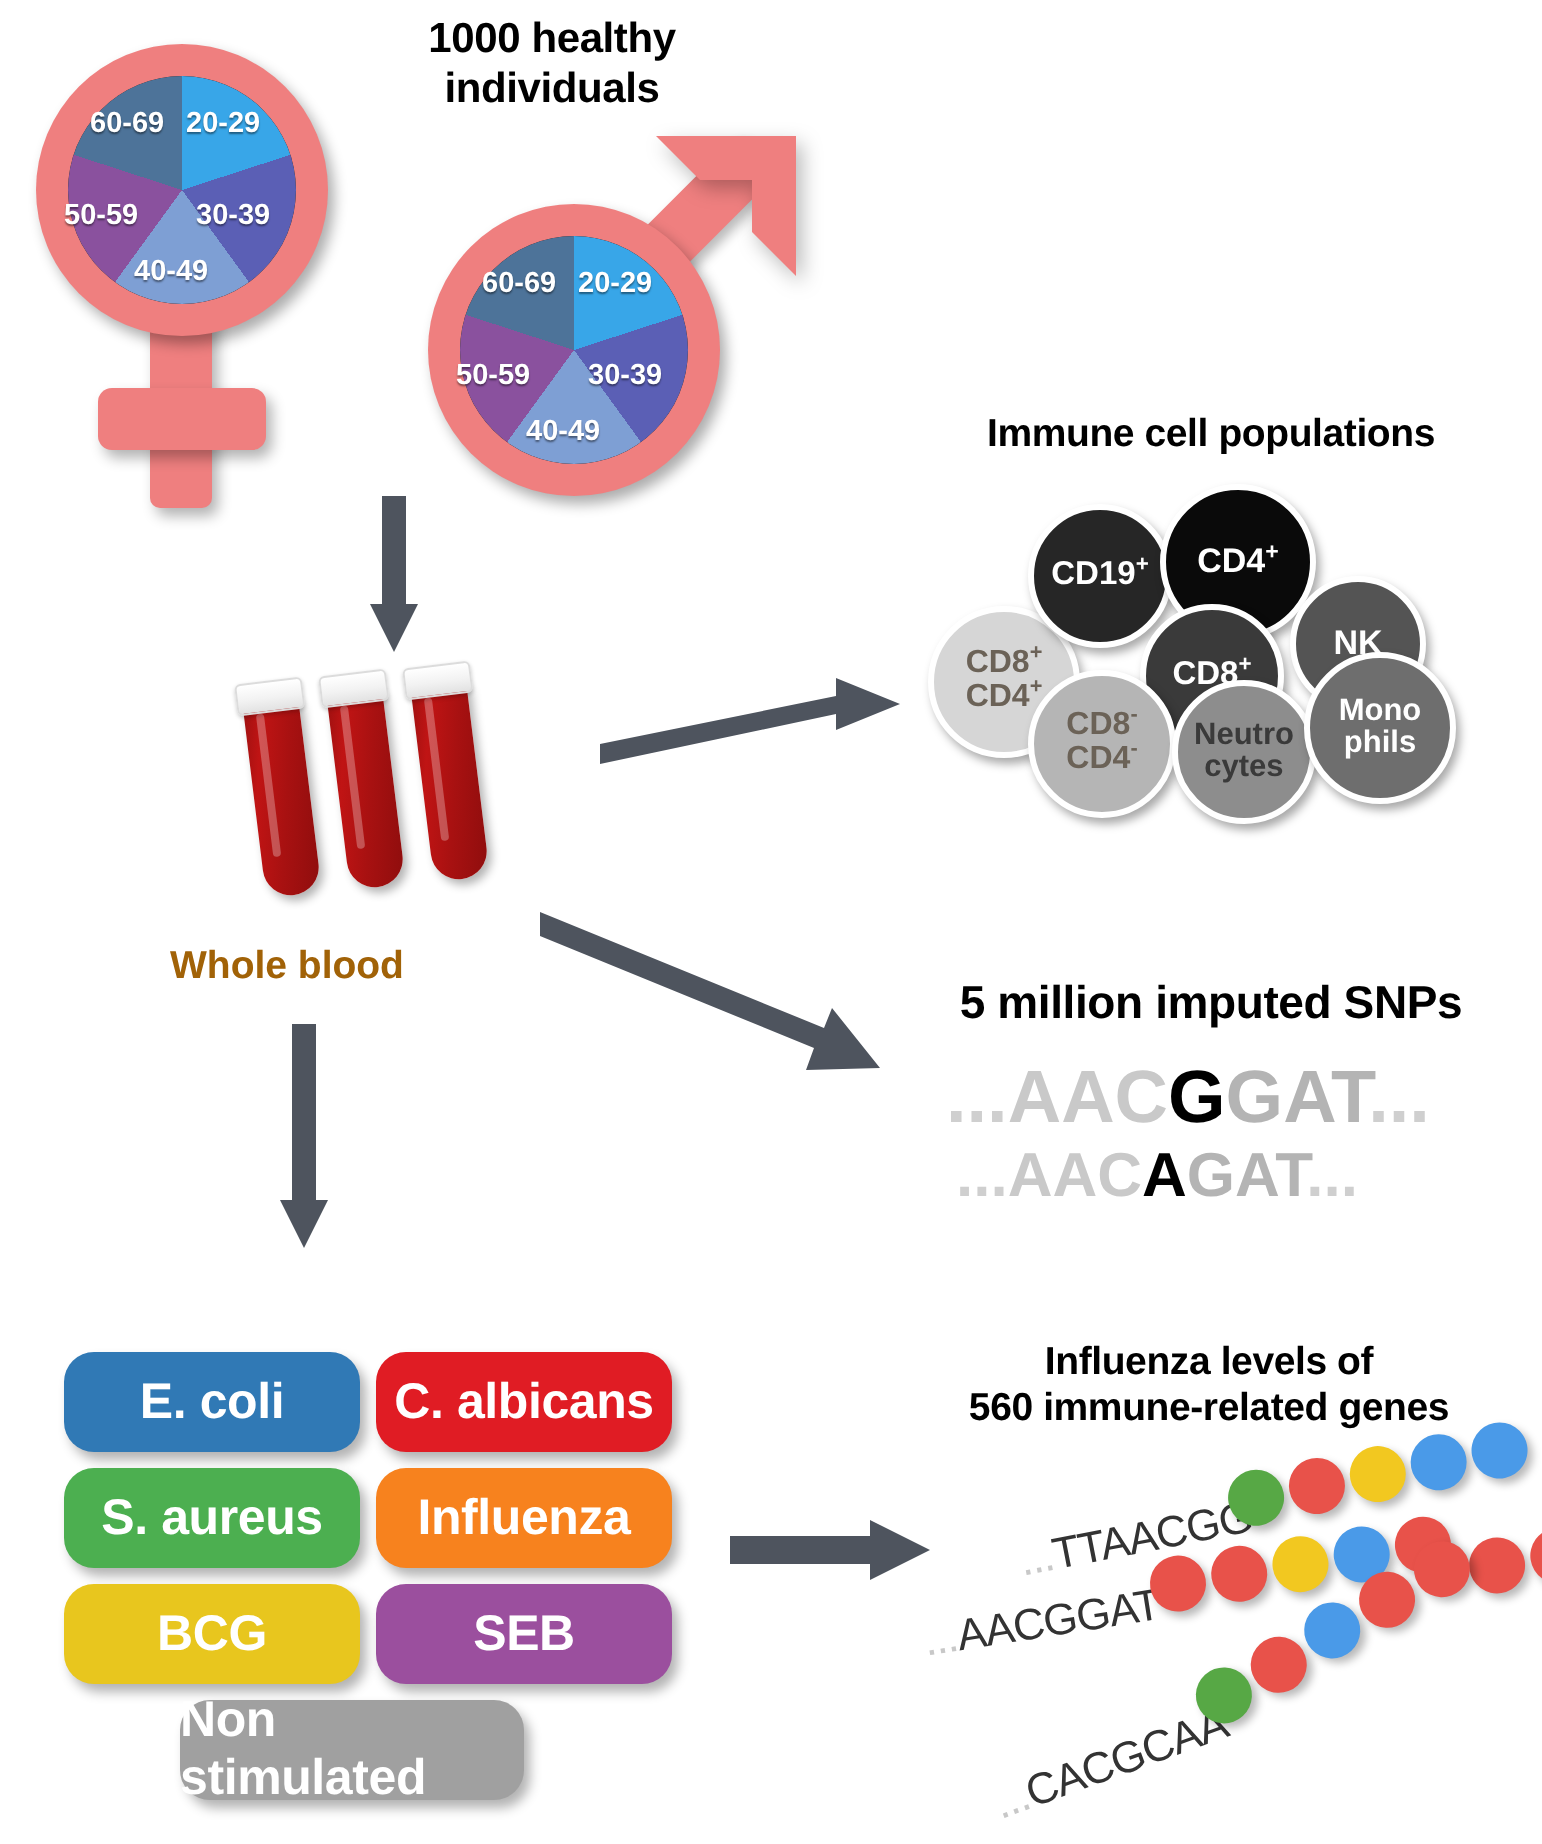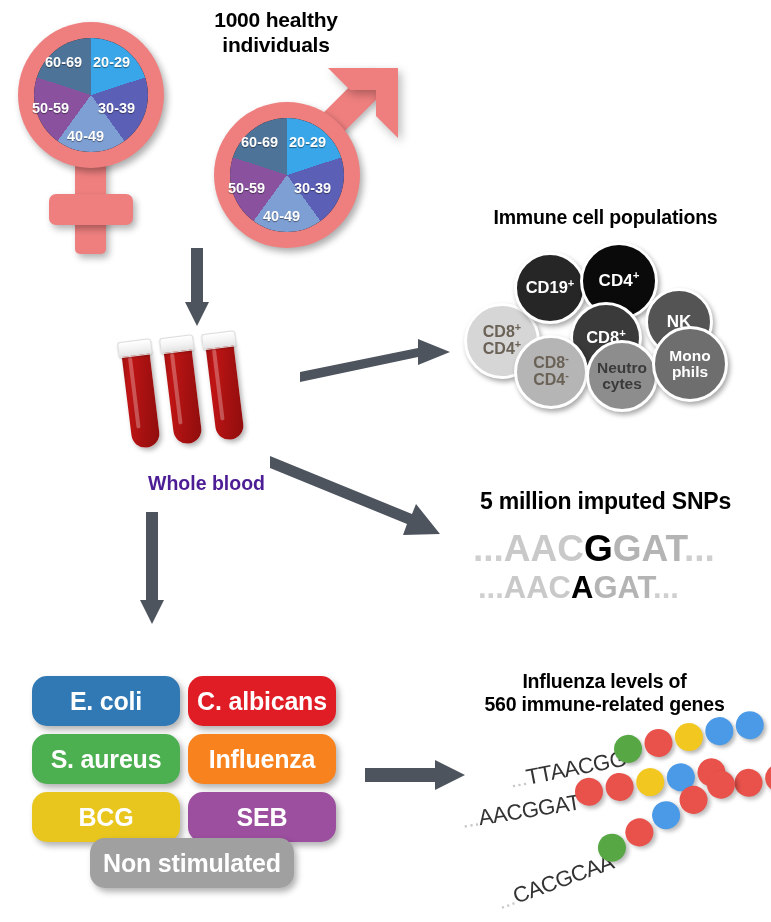--- a/index.html
+++ b/index.html
@@ -55,22 +55,22 @@
   }
   .tube-gloss{position:absolute;left:6px;top:16px;width:4px;height:72px;
     background:rgba(255,255,255,.28);border-radius:3px;}
   .tube-neck{
     position:absolute;left:-3px;top:0px;width:34px;height:16px;
     background:linear-gradient(180deg,#ffffff 0%,#f2f2f2 55%,#e2e2e2 100%);
     border-radius:3px;box-shadow:0 1px 2px rgba(0,0,0,.22);
     border:1px solid #dcdcdc;box-sizing:border-box;
   }
   #label-whole-blood{
-    position:absolute;left:85px;top:472px;width:180px;text-align:right;
-    font-size:19.5px;font-weight:bold;color:#4c1d95;
+    position:absolute;left:85px;top:472px;width:180px;text-align:left;
+    font-size:19.5px;font-weight:bold;color:#a16207;
   }
 
   
   .cell{
     position:absolute;border-radius:50%;
     display:flex;align-items:center;justify-content:center;
     text-align:center;font-weight:bold;line-height:1.04;
     border:3px solid #ffffff;box-sizing:border-box;
     box-shadow:2px 3px 5px rgba(0,0,0,.34);
   }
@@ -274,21 +274,21 @@
   <div class="abs" style="left:32px;top:676px;width:300px;height:216px;">
     <div class="stim" style="left:0px;top:0px;width:148px;height:50px;background:#3079b5;">E. coli</div>
     <div class="stim" style="left:156px;top:0px;width:148px;height:50px;background:#e01c24;">C. albicans</div>
 
     <div class="stim" style="left:0px;top:58px;width:148px;height:50px;background:#4caf50;">S. aureus</div>
     <div class="stim" style="left:156px;top:58px;width:148px;height:50px;background:#f7821e;">Influenza</div>
 
     <div class="stim" style="left:156px;top:116px;width:148px;height:50px;background:#9b4f9e;">SEB</div>
     <div class="stim" style="left:0px;top:116px;width:148px;height:50px;background:#e8c61e;">BCG</div>
 
-    <div class="stim" style="left:58px;top:162px;width:204px;height:50px;background:#a0a0a0;">Non stimulated</div>
+    <div class="stim" style="left:58px;top:174px;width:172px;height:50px;background:#a0a0a0;">Non stimulated</div>
   </div>
 
   <div class="abs" style="left:365px;top:760px;">
     <svg width="110" height="34" style="overflow:visible;">
       <polygon points="0,8 70,8 70,0 100,15 70,30 70,22 0,22" fill="#4e545e"></polygon>
     </svg>
   </div>
 
   <div class="heading abs" id="title-expression">
     <div>Influenza levels of</div>

